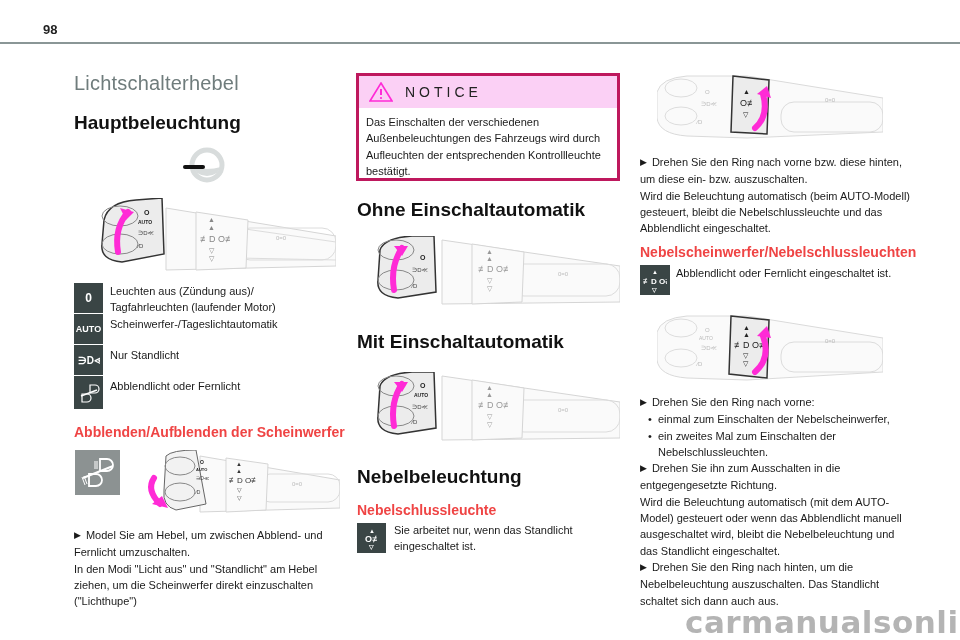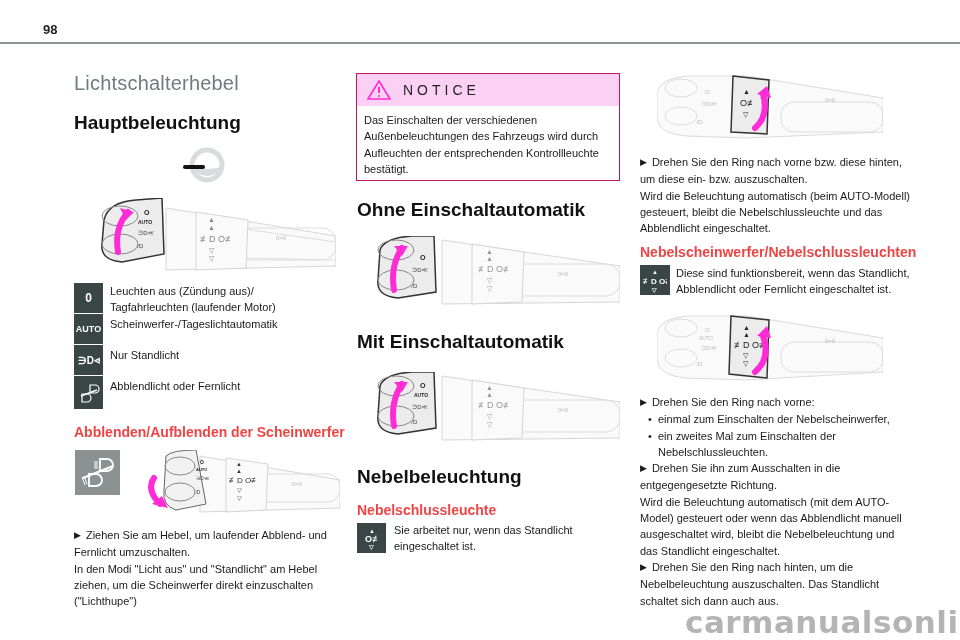--- a/index.html
+++ b/index.html
@@ -18,21 +18,21 @@
   .bullet .dot { display: inline-block; width: 10px; }
   .indent { display: block; white-space: nowrap; padding-left: 18px; }
   .tri { display: inline-block; font-size: 9px; margin-right: 5px; transform: translateY(-1px); }
 
   
   .tile { position: absolute; background: #3a4545; color: #fff; display: flex; align-items: center; justify-content: center; font-weight: bold; }
   .tile.grey { background: #8c9292; }
   .tile svg { display: block; }
 
   
-  .notice { position: absolute; left: 356px; top: 73px; width: 264px; height: 108px; border: 1px solid #be185d; }
+  .notice { position: absolute; left: 356px; top: 73px; width: 264px; height: 108px; border: 3px solid #be185d; }
   .notice-head { height: 32px; background: #fbd0f5; display: flex; align-items: center; padding-left: 10px; }
   .notice-title { font-size: 14px; letter-spacing: 4px; margin-left: 12px; color: #222; }
   .notice-body { padding: 6px 7px; font-size: 11px; line-height: 16.3px; }
   .notice-body .line { display: block; white-space: nowrap; }
 
   
   .diagram { position: absolute; }
   .watermark { position: absolute; left: 685px; top: 604px; font-size: 31px; color: #b4b4b4; font-weight: bold; letter-spacing: 0.5px; font-family: "DejaVu Sans", sans-serif; }
 </style>
 </head>
@@ -133,21 +133,21 @@
     <text x="60" y="14" font-size="5" font-weight="bold" fill="#222">O</text>
     <text x="56" y="21" font-size="4" font-weight="bold" fill="#222">AUTO</text>
     <text x="56" y="30" font-size="5" fill="#444">∋D≪</text>
     <text x="56" y="44" font-size="5" fill="#444">⁄D</text>
     <path d="M14 28 Q6 40 20 54" stroke="#ff2bd6" stroke-width="6" fill="none" stroke-linecap="round"></path>
     <path d="M12 54 L28 58 L22 46 Z" fill="#ff2bd6"></path>
   </svg>
 </div>
 
 <div class="body-text" style="left:74px; top:527px;">
-  <span class="line"><span class="tri">▶</span><span>Ziehen Sie am Hebel, um laufender Abblend- und</span></span>
+  <span class="line"><span class="tri">▶</span><span>Model Sie am Hebel, um zwischen Abblend- und</span></span>
   <span class="line">Fernlicht umzuschalten.</span>
   <span class="line">In den Modi "Licht aus" und "Standlicht" am Hebel</span>
   <span class="line">ziehen, um die Scheinwerfer direkt einzuschalten</span>
   <span class="line">("Lichthupe")</span>
 </div>
 
 <div class="notice">
   <div class="notice-head">
     <svg width="24" height="20" viewBox="0 0 24 20">
       <path d="M12 1 L23 19 L1 19 Z" fill="none" stroke="#ff2bd6" stroke-width="1.6"></path>
@@ -258,21 +258,20 @@
 <div class="h3" style="left:640px; top:244px;">Nebelscheinwerfer/Nebelschlussleuchten</div>
 
 <div class="tile" style="left:640px; top:265px; width:30px; height:30px;">
   <svg width="24" height="26" viewBox="0 0 24 26">
     <text x="9" y="7" font-size="6" fill="#fff">▲</text>
     <text x="0" y="17" font-size="8" fill="#fff">≢D O≢</text>
     <text x="9" y="25" font-size="6" fill="#fff">▽</text>
   </svg>
 </div>
 <div class="body-text" style="left:676px; top:265px;">
-  <span class="line">Diese sind funktionsbereit, wenn das Standlicht,</span>
   <span class="line">Abblendlicht oder Fernlicht eingeschaltet ist.</span>
 </div>
 
 <div class="diagram" style="left:657px; top:310px;">
   <svg width="226" height="74" viewBox="0 0 226 74">
     <path d="M0 22 Q4 8 30 6 L90 6 L226 28 L226 62 L90 70 L30 68 Q2 66 0 50 Z" fill="#fafafa" stroke="#dadada"></path>
     <ellipse cx="24" cy="18" rx="16" ry="9" fill="none" stroke="#ddd"></ellipse>
     <ellipse cx="24" cy="48" rx="16" ry="9" fill="none" stroke="#ddd"></ellipse>
     <text x="48" y="22" font-size="6" fill="#bbb">O</text>
     <text x="42" y="30" font-size="5" fill="#bbb">AUTO</text>

